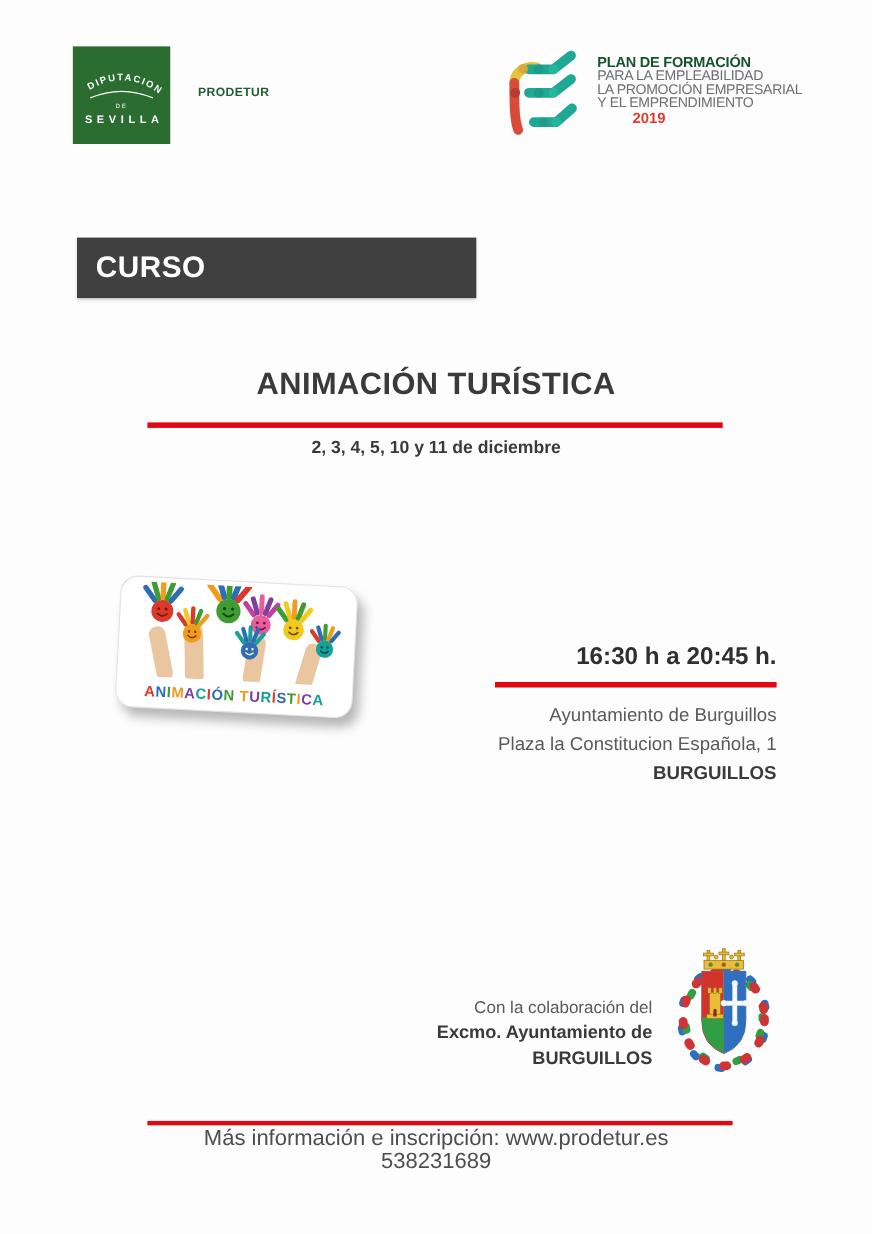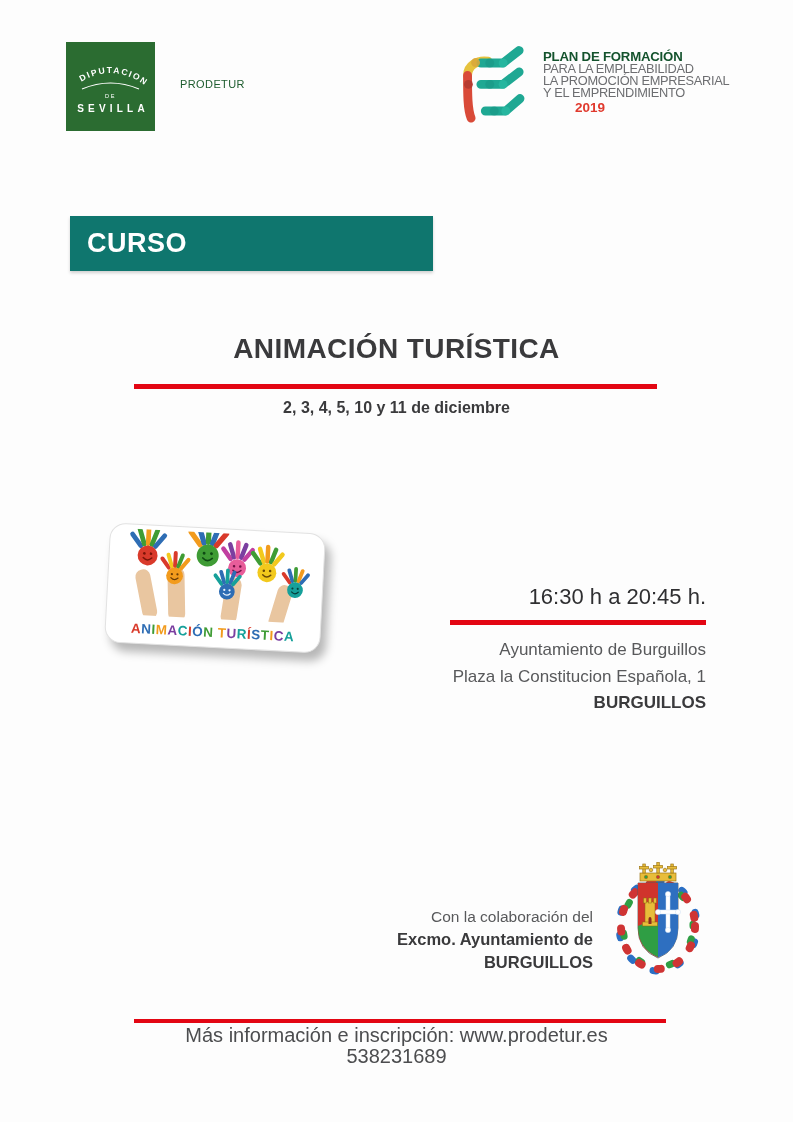--- a/index.html
+++ b/index.html
@@ -6,29 +6,29 @@
   #page{
     position:relative;width:793px;height:1122px;margin:0 auto;
     background:#fdfdfd;overflow:hidden;
     font-family:"Liberation Sans","DejaVu Sans",sans-serif;
     color:#3a3a3c;
   }
   .abs{position:absolute;}
 
   
   #sevilla-logo{left:66px;top:42px;width:89px;height:89px;}
-  #prodetur{left:180px;top:78px;font-size:11px;font-weight:normal;color:#1d5c2e;letter-spacing:.4px;}
+  #prodetur{left:180px;top:78px;font-size:11px;font-weight:bold;color:#1d5c2e;letter-spacing:.4px;}
   #plan-icon{left:456px;top:40px;width:80px;height:94px;}
   #plan-text{left:543px;top:51px;width:220px;line-height:11.9px;}
   #plan-text .b{font-size:13.2px;font-weight:bold;color:#14532d;letter-spacing:-.2px;}
   #plan-text .r{font-size:12.8px;color:#6d6e71;letter-spacing:-.3px;}
   #plan-text .year{font-size:13.5px;font-weight:bold;color:#e0392d;margin-top:3px;margin-left:32px;}
 
   
-  #curso-banner{left:70px;top:216px;width:363px;height:55px;background:#0f766e;
+  #curso-banner{left:70px;top:216px;width:363px;height:55px;background:#404040;
     box-shadow:0 2px 3px rgba(0,0,0,.18);}
   #curso-banner span{display:block;padding-left:17px;line-height:55px;
     font-size:27px;font-weight:bold;color:#fff;letter-spacing:.5px;}
 
   
   #course-title{left:0;top:333px;width:793px;text-align:center;
     font-size:28px;font-weight:bold;color:#3a3a3c;letter-spacing:.4px;}
   .rule{background:#e30613;}
   #rule-title{left:134px;top:384px;width:523px;height:5px;}
   #course-dates{left:0;top:399px;width:793px;text-align:center;
@@ -38,21 +38,21 @@
   #illustration-card{left:107px;top:528px;width:214px;height:118px;
     background:#fff;border:1px solid #e2e2e2;border-radius:16px;
     transform:rotate(3deg);box-shadow:6px 8px 10px rgba(0,0,0,.28);}
   #hands-svg{position:absolute;left:4px;top:4px;}
   #illustration-caption{position:absolute;left:0;bottom:7px;width:100%;
     text-align:center;font-size:13.5px;font-weight:bold;letter-spacing:.5px;
     text-shadow:0 1px 0 rgba(255,255,255,.8);}
 
   
   #schedule{left:386px;top:584px;width:320px;text-align:right;
-    font-size:22px;font-weight:normal;color:#2f2f31;}
+    font-size:22px;font-weight:bold;color:#2f2f31;}
   #rule-schedule{left:450px;top:620px;width:256px;height:5px;}
   #venue{left:356px;top:637px;width:350px;text-align:right;line-height:26.5px;}
   #venue .g{font-size:17px;color:#58595b;}
   #venue .b{font-size:17px;font-weight:bold;color:#3a3a3c;}
 
   
   #collab{left:293px;top:905px;width:300px;text-align:right;line-height:23px;}
   #collab .g{font-size:15.5px;color:#58595b;}
   #collab .b{font-size:16.5px;font-weight:bold;color:#3a3a3c;}
   #coat-of-arms{left:612px;top:860px;width:92px;height:118px;}

